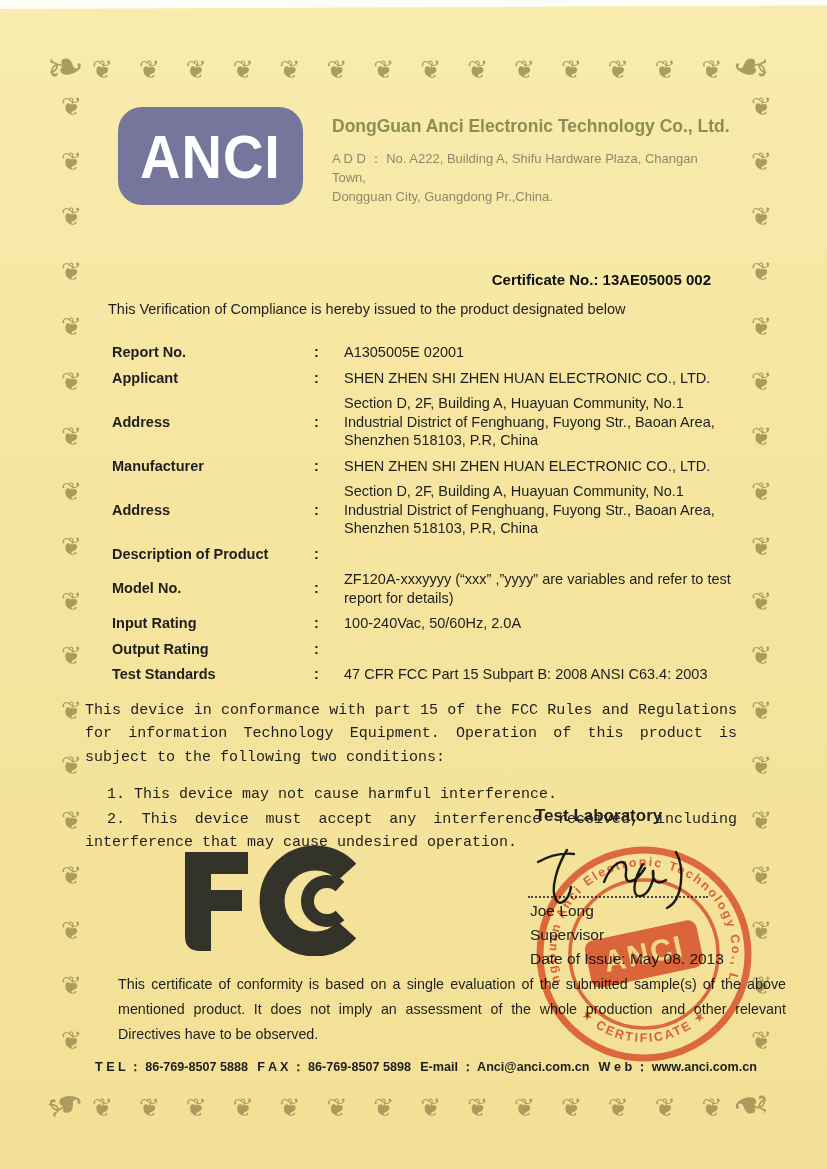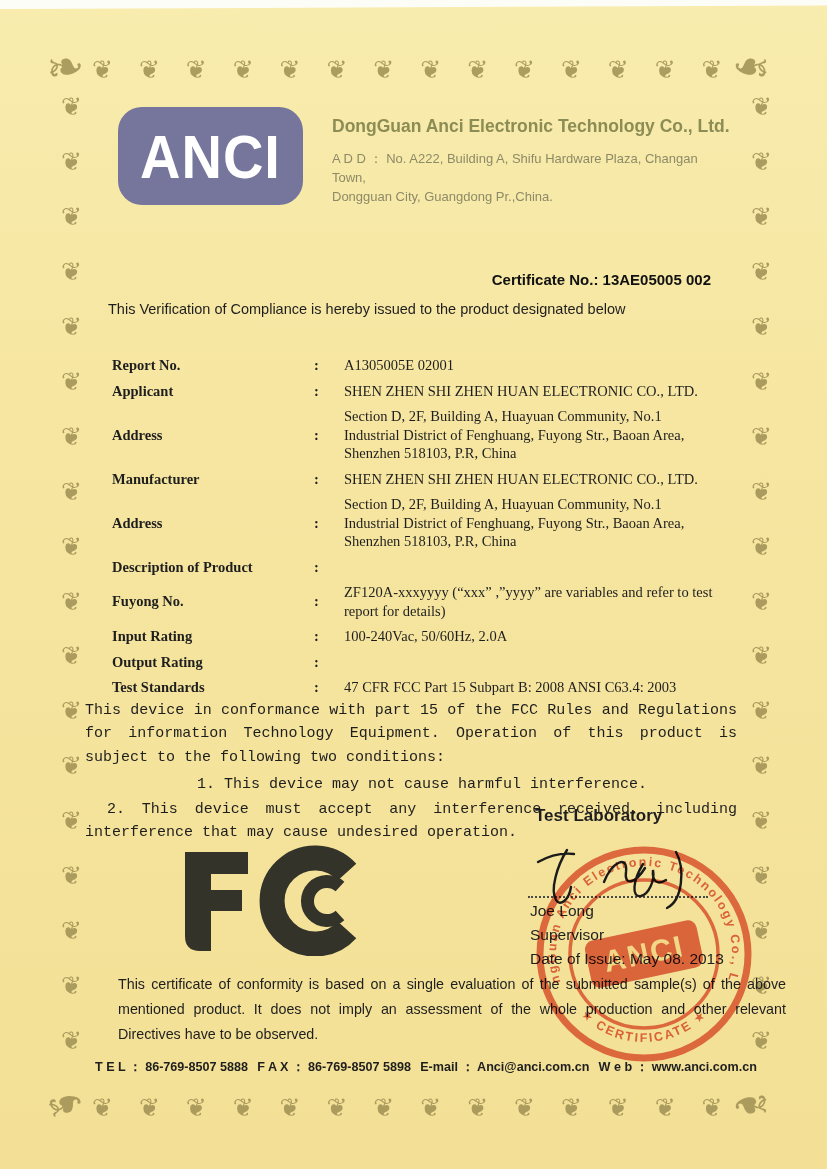--- a/index.html
+++ b/index.html
@@ -25,29 +25,29 @@
         display:flex;align-items:center;justify-content:center;}
   .logo span{color:#fff;font-weight:bold;font-size:56px;letter-spacing:1px;transform:scaleY(1.08);}
   .company-name{position:absolute;left:332px;top:116px;font-size:17.5px;font-weight:bold;color:#8c8c55;}
   .company-address{position:absolute;left:332px;top:150px;width:400px;font-size:13px;line-height:1.45;color:#8d8a67;white-space:pre-line;}
   
   .cert-title{position:absolute;left:60px;right:60px;top:216px;text-align:center;font-size:34px;font-weight:bold;
               color:#8f8f8f;letter-spacing:1px;}
   .cert-no{position:absolute;right:116px;top:271px;font-size:15px;font-weight:bold;color:#111;text-align:center;}
   .intro{position:absolute;left:108px;top:301px;font-size:14.5px;}
   
-  .fields{position:absolute;left:112px;top:356px;width:620px;font-family:Liberation Serif, serif;}
+  .fields{position:absolute;left:112px;top:343px;width:620px;}
   .frow{display:flex;margin-bottom:7px;}
   .flabel{width:202px;font-weight:bold;font-size:14.5px;line-height:18.5px;align-self:center;}
   .fcolon{width:30px;font-weight:bold;font-size:14.5px;line-height:18.5px;align-self:center;}
   .fvalue{width:388px;font-size:14.5px;line-height:18.5px;white-space:pre-line;}
   
   .statement{position:absolute;left:85px;top:699px;width:652px;font-size:15px;line-height:1.55;text-align:justify;}
   .statement p{margin:0;font-family:Liberation Mono, monospace;}
-  .statement .cond{text-indent:22px;text-align:center;margin-top:4px;}
+  .statement .cond{text-indent:22px;text-align:left;margin-top:14px;}
   .statement .cond2{text-indent:22px;text-align:justify;margin-top:2px;}
   .lab-title{position:absolute;left:535px;top:806px;font-size:17px;font-weight:bold;}
   
   .fcc{position:absolute;left:155px;top:838px;}
   .sig-svg{position:absolute;left:512px;top:840px;z-index:3;}
   .sig-line{position:absolute;left:528px;top:896px;width:180px;border-bottom:2px dotted #4a4a4a;z-index:2;}
   .sig-name{position:absolute;left:530px;top:902px;font-size:15.5px;z-index:3;}
   .sig-role{position:absolute;left:530px;top:926px;font-size:15.5px;z-index:3;}
   .sig-date{position:absolute;left:530px;top:950px;font-size:15.5px;z-index:3;}
   .stamp{position:absolute;left:524px;top:834px;mix-blend-mode:multiply;opacity:.92;z-index:4;}
@@ -110,21 +110,21 @@
       <div class="fcolon">:</div>
       <div class="fvalue">Section D, 2F, Building A, Huayuan Community, No.1
 Industrial District of Fenghuang, Fuyong Str., Baoan Area,
 Shenzhen 518103, P.R, China</div>
     </div>
     <div class="frow">
       <div class="flabel">Description of Product</div>
       <div class="fcolon">:</div>
     </div>
     <div class="frow">
-      <div class="flabel">Fuyong No.</div>
+      <div class="flabel">Model No.</div>
       <div class="fcolon">:</div>
       <div class="fvalue">ZF120A-xxxyyyy (“xxx” ,”yyyy” are variables and refer to test
 report for details)</div>
     </div>
     <div class="frow">
       <div class="flabel">Input Rating</div>
       <div class="fcolon">:</div>
       <div class="fvalue">100-240Vac, 50/60Hz, 2.0A</div>
     </div>
     <div class="frow">

